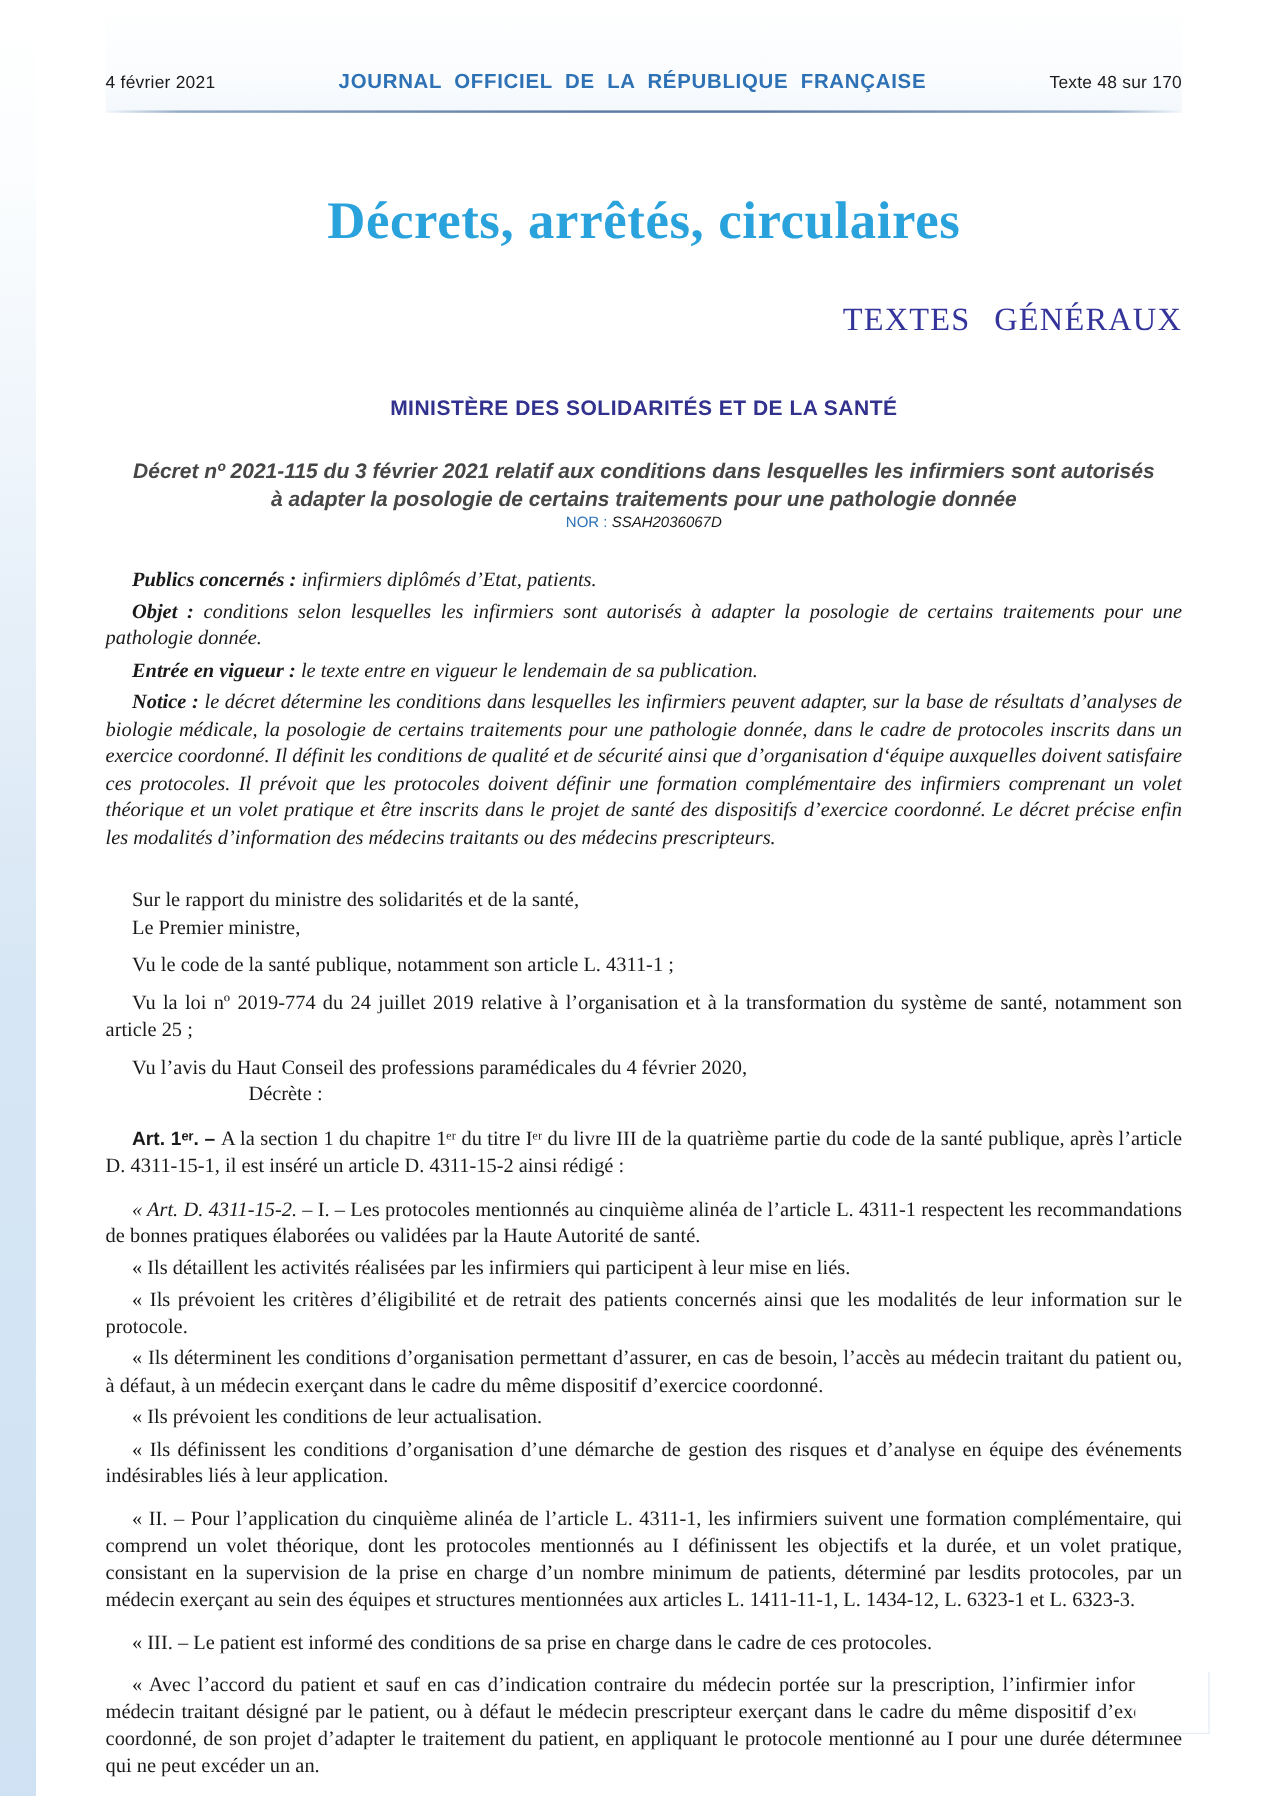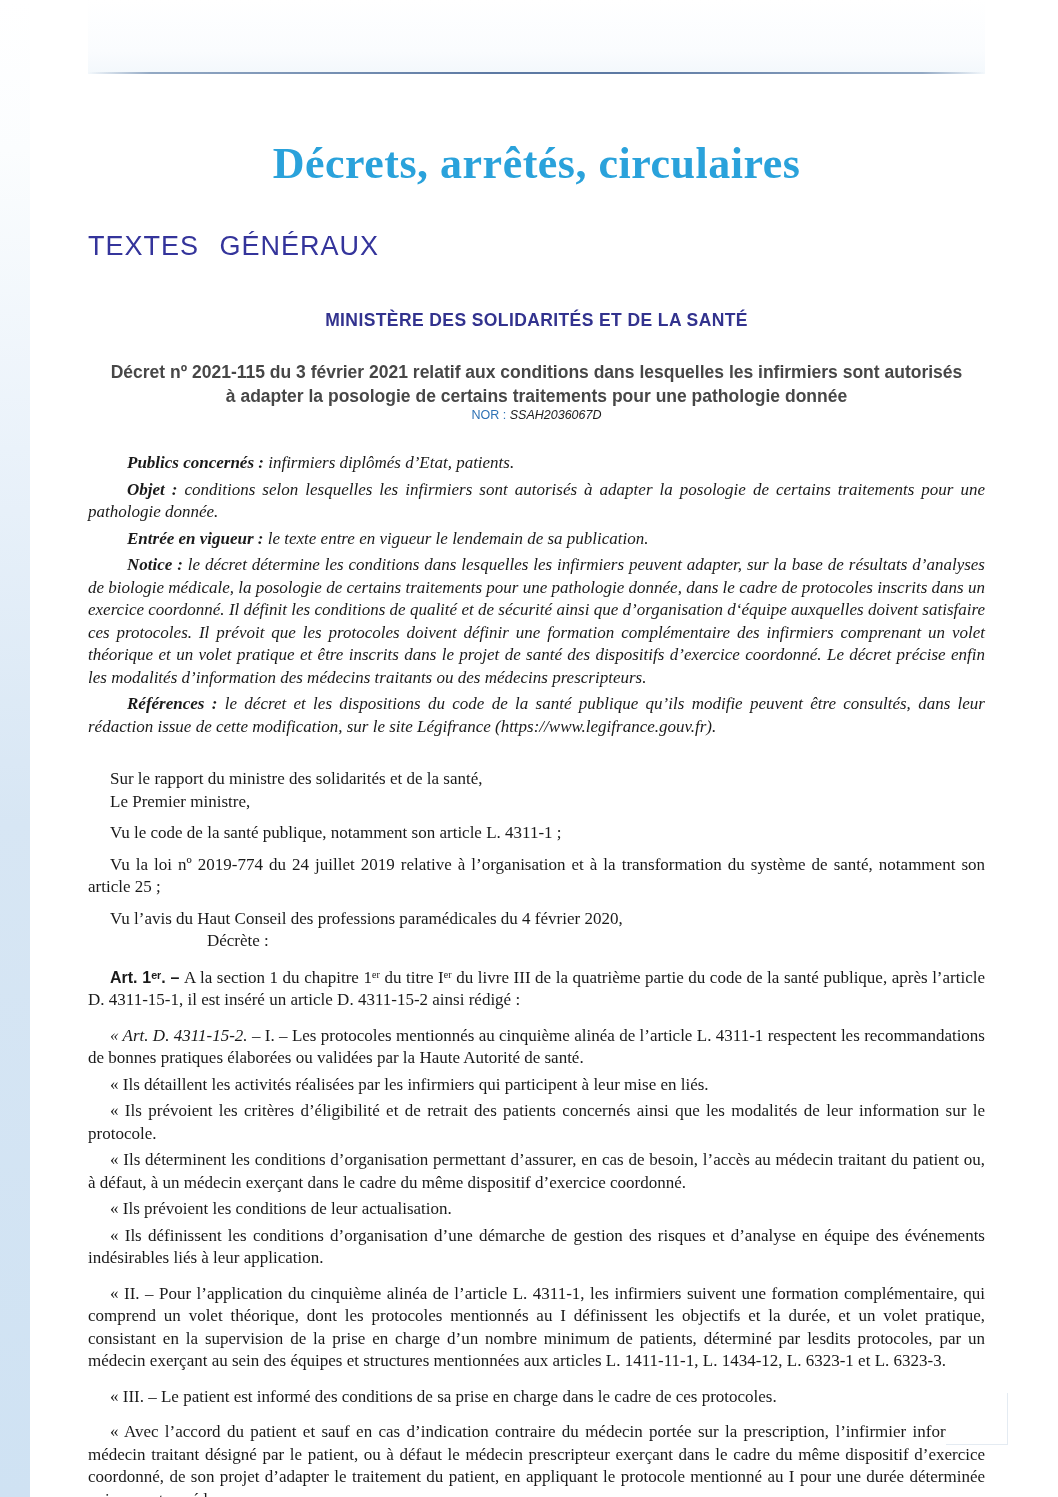--- a/index.html
+++ b/index.html
@@ -35,53 +35,53 @@
     background:linear-gradient(to right, rgba(100,125,160,0) 0%, #93a9c4 7%, #5d79a3 45%, #5d79a3 60%, #93a9c4 93%, rgba(100,125,160,0) 100%);
   }
 
   
   .main-title {
     margin-top:64px; text-align:center;
     font-family:Liberation Serif, serif;
     font-size:44px; font-weight:bold; color:#2aa2db; letter-spacing:0.5px;
   }
   .section-title {
-    margin-top:42px; text-align:left;
-    font-family:Liberation Sans, sans-serif;
+    margin-top:42px; text-align:right;
+    font-family:Liberation Serif, serif;
     font-size:27px; font-weight:normal; color:#34349b;
     letter-spacing:1px; word-spacing:12px;
   }
   .ministry-title {
     margin-top:48px; text-align:center;
     font-family:"Liberation Sans","DejaVu Sans",sans-serif;
     font-size:17.5px; font-weight:bold; color:#32328e; letter-spacing:0.4px;
   }
 
   
   .decree-title {
     margin:30px auto 0 auto; max-width:860px; text-align:center;
     font-family:"Liberation Sans","DejaVu Sans",sans-serif;
-    font-size:17.5px; font-weight:bold; color:#474747; line-height:1.35;
+    font-size:17.5px; font-weight:bold; color:#474747; line-height:1.35;font-style:italic;
   }
   .nor-line {
     text-align:center;
     font-family:"Liberation Sans","DejaVu Sans",sans-serif;
     font-size:12.5px;
   }
   .nor-label { color:#2e72b5; }
   .nor-value { color:#1a1a1a; font-style:italic; }
 
   
   .textblock { margin-top:30px; }
   p.doc {
     font-size:17px; line-height:22.5px; text-align:justify;
     text-indent:22px;
   }
   p.sum { font-style:italic; }
-  p.sum .lead { font-weight:bold;margin-left:17px; }
+  p.sum .lead { font-weight:bold; }
   .gap-s { margin-top:4px; }
   .gap-m { margin-top:9px; }
   .gap-l { margin-top:13px; }
   .lead-bold {
     font-weight:bold; font-style:normal;
     font-family:"Liberation Sans","DejaVu Sans",sans-serif; font-size:16px;
   }
   .lead-italic { font-style:italic; }
   .decrete-line { margin-left:97px; text-indent:0; text-align:left; }
 
@@ -94,38 +94,42 @@
 </style>
 </head>
 <body>
 
 <div class="viewport">
   <div class="left-strip"></div>
 
   <div class="content">
 
     <div class="jo-header">
+      <div class="jo-header-row">
+        <span class="jo-date">4 février 2021</span>
+        <span class="jo-title">JOURNAL OFFICIEL DE LA RÉPUBLIQUE FRANÇAISE</span>
+        <span class="jo-texte">Texte 48 sur 170</span>
+      </div>
       <div class="jo-rule"></div>
     </div>
 
     <div class="main-title">Décrets, arrêtés, circulaires</div>
     <div class="section-title">TEXTES GÉNÉRAUX</div>
     <div class="ministry-title">MINISTÈRE DES SOLIDARITÉS ET DE LA SANTÉ</div>
 
     <div class="decree-title">Décret nº 2021-115 du 3 février 2021 relatif aux conditions dans lesquelles les infirmiers sont autorisés à adapter la posologie de certains traitements pour une pathologie donnée</div>
     <div class="nor-line">
       <span class="nor-label">NOR : </span><span class="nor-value">SSAH2036067D</span>
     </div>
 
     <div class="textblock">
       <p class="doc sum"><span class="lead">Publics concernés :</span><span> infirmiers diplômés d’Etat, patients.</span></p>
       <p class="doc sum gap-s"><span class="lead">Objet :</span><span> conditions selon lesquelles les infirmiers sont autorisés à adapter la posologie de certains traitements pour une pathologie donnée.</span></p>
       <p class="doc sum gap-s"><span class="lead">Entrée en vigueur :</span><span> le texte entre en vigueur le lendemain de sa publication.</span></p>
       <p class="doc sum gap-s"><span class="lead">Notice :</span><span> le décret détermine les conditions dans lesquelles les infirmiers peuvent adapter, sur la base de résultats d’analyses de biologie médicale, la posologie de certains traitements pour une pathologie donnée, dans le cadre de protocoles inscrits dans un exercice coordonné. Il définit les conditions de qualité et de sécurité ainsi que d’organisation d‘équipe auxquelles doivent satisfaire ces protocoles. Il prévoit que les protocoles doivent définir une formation complémentaire des infirmiers comprenant un volet théorique et un volet pratique et être inscrits dans le projet de santé des dispositifs d’exercice coordonné. Le décret précise enfin les modalités d’information des médecins traitants ou des médecins prescripteurs.</span></p>
-      <p class="doc sum gap-s"><span class="lead">Références :</span><span> le décret et les dispositions du code de la santé publique qu’ils modifie peuvent être consultés, dans leur rédaction issue de cette modification, sur le site Légifrance (https://www.legifrance.gouv.fr).</span></p>
     </div>
 
     <div class="textblock">
       <p class="doc gap-m">Sur le rapport du ministre des solidarités et de la santé,</p>
       <p class="doc">Le Premier ministre,</p>
       <p class="doc gap-m">Vu le code de la santé publique, notamment son article L. 4311-1 ;</p>
       <p class="doc gap-m">Vu la loi nº 2019-774 du 24 juillet 2019 relative à l’organisation et à la transformation du système de santé, notamment son article 25 ;</p>
       <p class="doc gap-m">Vu l’avis du Haut Conseil des professions paramédicales du 4 février 2020,</p>
       <p class="doc decrete-line">Décrète :</p>
     </div>

